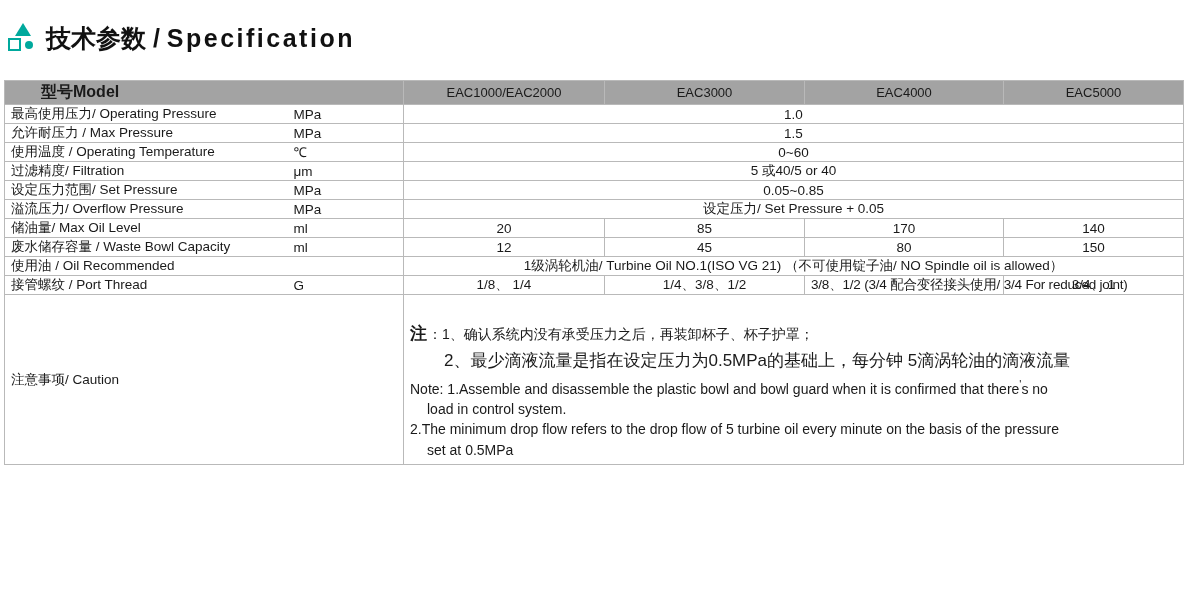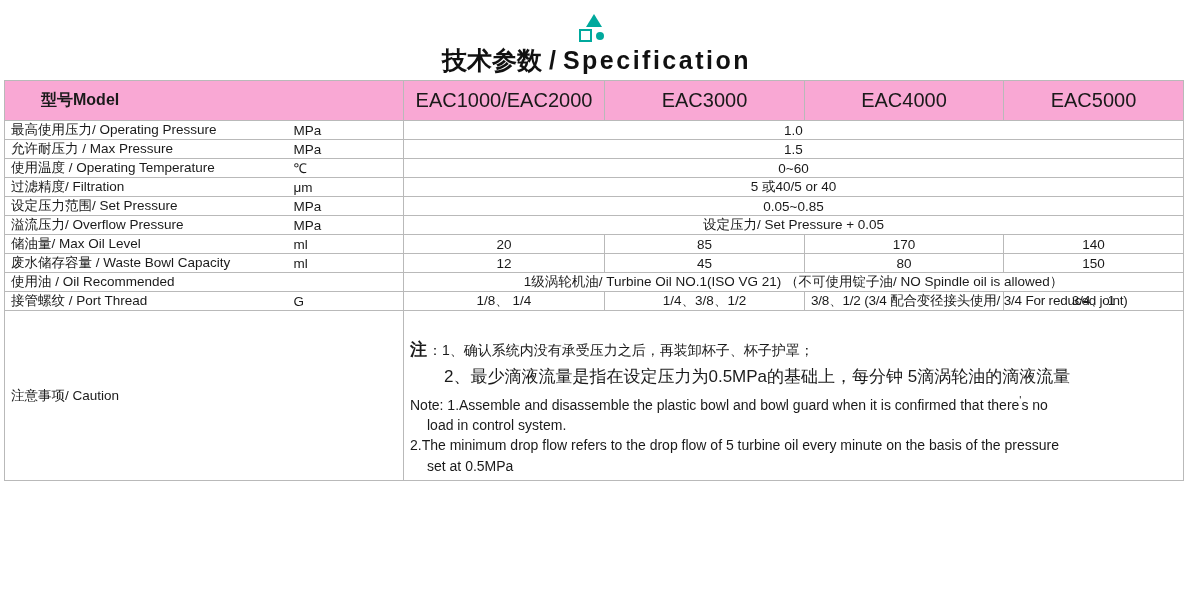--- a/index.html
+++ b/index.html
@@ -16,21 +16,20 @@
     height: 606px;
     overflow: hidden;
   }
 
   
   .header {
     display: flex;
     align-items: center;
     padding: 14px 0 0 6px;
     height: 62px;
-    flex-direction: column;
   }
   .logo-icon {
     width: 30px; height: 30px;
     position: relative;
     margin-right: 8px;
     margin-left: 2px;
     flex: 0 0 auto;
   }
   .logo-icon .tri {
     position: absolute;
@@ -72,34 +71,34 @@
     table-layout: fixed;
   }
   .spec-table td, .spec-table th {
     border: 1px solid #b9b9b9;
     padding: 0 6px;
     font-size: 13.5px;
     color: #1a1a1a;
     vertical-align: middle;
   }
   .hdr-row td {
-    background: #f9a8d4;
-    height: 40px;
+    background: #a3a3a3;
+    height: 24px;
     text-align: center;
     font-size: 16px;
     font-weight: bold;
   }
   .hdr-row td.model-cell {
     text-align: left;
     padding-left: 36px;
     font-weight: bold;
   }
   .hdr-row td.col-head {
     font-weight: normal;
-    font-size: 20px;
+    font-size: 13px;
   }
   .row td { height: 19px; }
   .lbl {
     text-align: left;
     padding-left: 10px;
     width: 283px;
     font-size: 13.5px;
     white-space: nowrap;
     border-right: none !important;
   }

